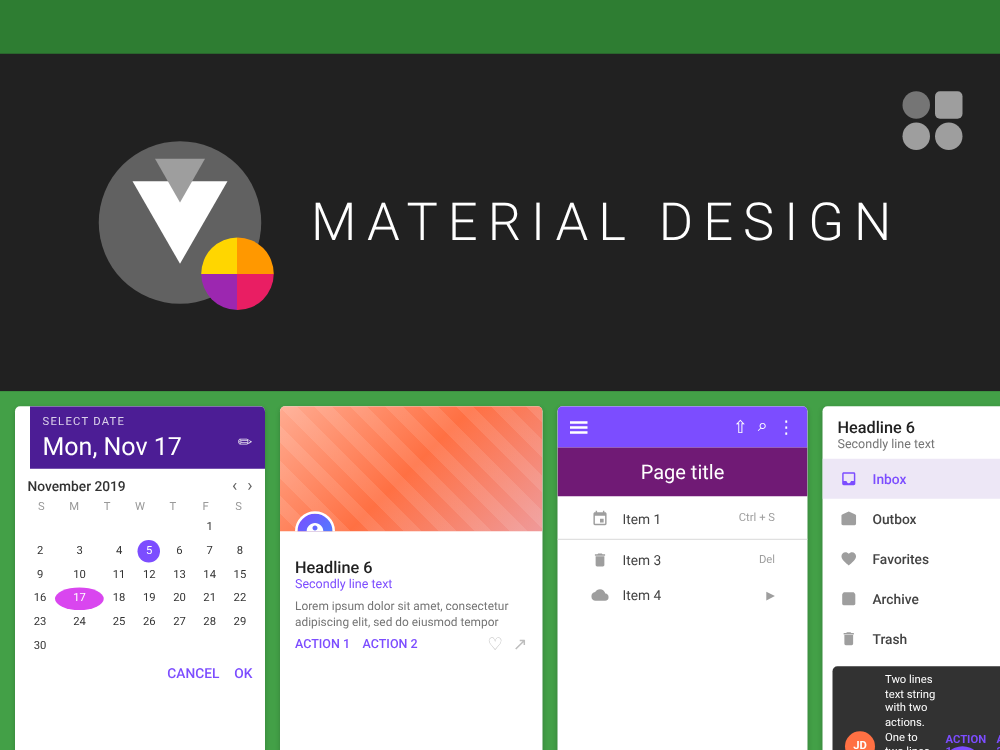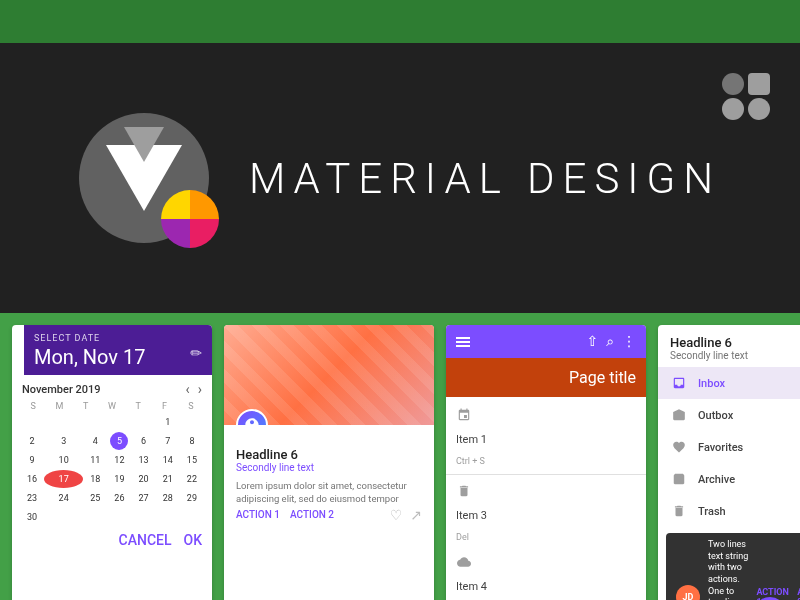--- a/index.html
+++ b/index.html
@@ -192,33 +192,33 @@
     }
     .cal-day.today {
       background: #7c4dff;
       border-radius: 50%;
       width: 18px;
       height: 18px;
       color: white;
       margin: 0 auto;
     }
     .cal-day.selected {
-      background: #ef4444;
+      background: #d946ef;
       border-radius: 50%;
       width: 39px;
       height: 18px;
       color: white;
       margin: 0 auto;
     }
     .cal-footer {
       display: flex;
       justify-content: flex-end;
       gap: 12px;
       padding: 4px 10px 6px;
-      font-size: 14px;
+      font-size: 11px;
       color: #7c4dff;
       font-weight: 500;
     }
 
     
     .article-card {
       display: flex;
       flex-direction: column;
     }
     .article-img {
@@ -313,43 +313,42 @@
       gap: 2px;
       cursor: pointer;
     }
     .app-bar-right {
       display: flex;
       gap: 8px;
       color: white;
       font-size: 14px;
     }
     .app-bar-title-bar {
-      background: #c2410c;
+      background: #701a75;
       padding: 10px;
       display: flex;
       align-items: center;
-      justify-content: flex-end;
+      justify-content: center;
     }
     .page-title-text {
       color: white;
       font-size: 16px;
       font-weight: 400;
     }
     .menu-list {
       flex: 1;
       padding: 4px 0;
     }
     .menu-item {
       display: flex;
-      align-items: flex-start;
-      padding: 6px 10px;
+      align-items: center;
+      padding: 6px 26px;
       font-size: 11px;
       color: #424242;
       gap: 10px;
-      flex-direction: column;
     }
     .menu-item-icon {
       width: 16px;
       height: 16px;
       color: #9e9e9e;
       font-size: 12px;
       display: flex;
       align-items: center;
       justify-content: center;
     }

